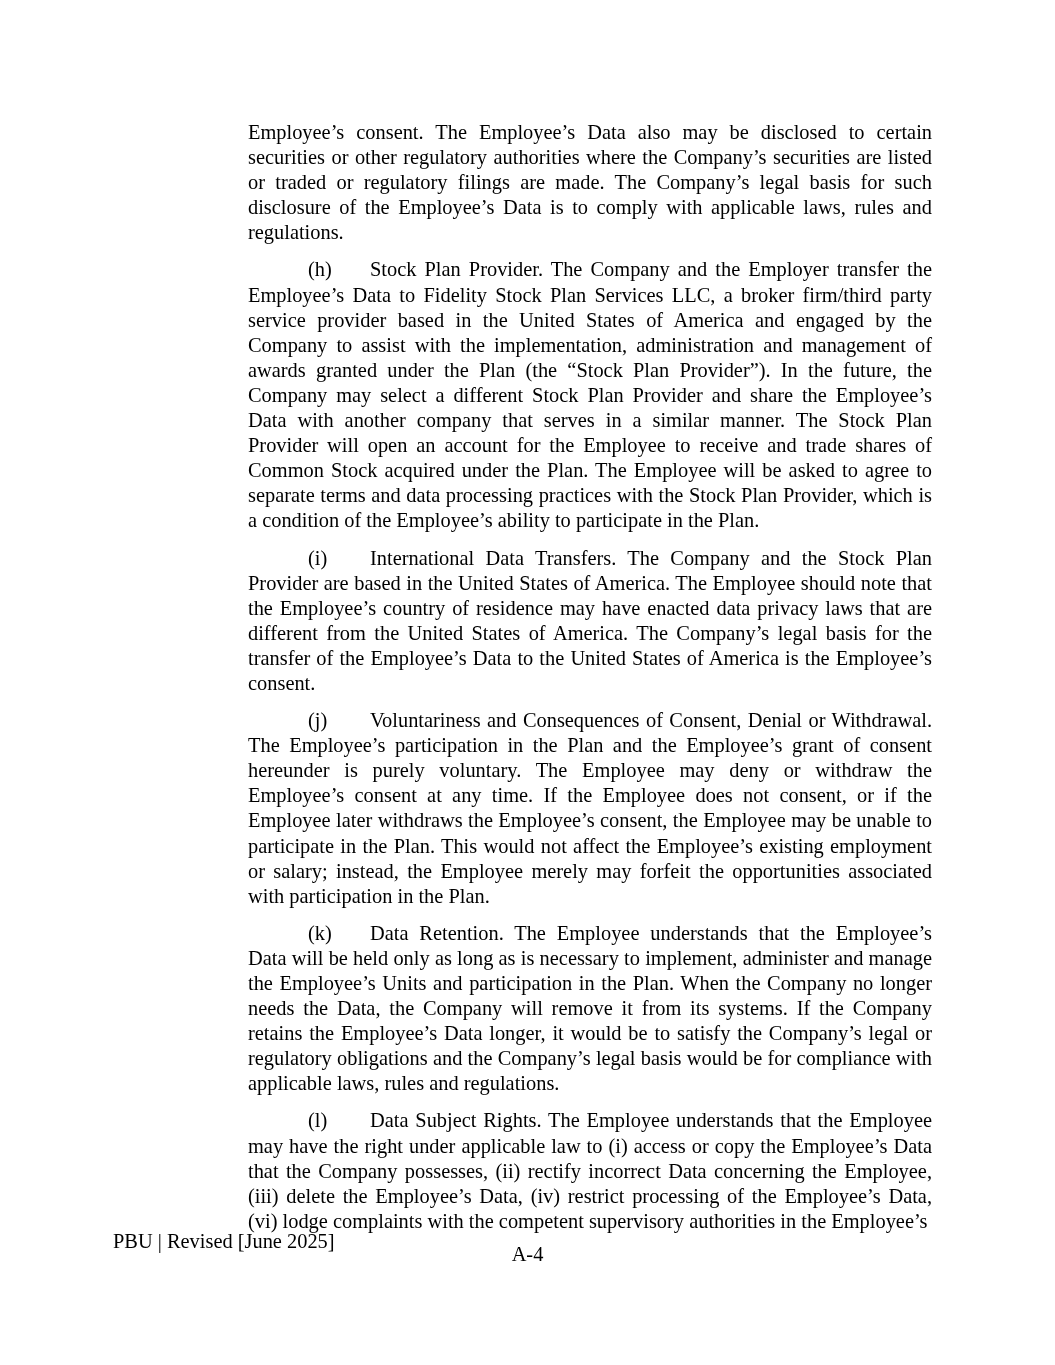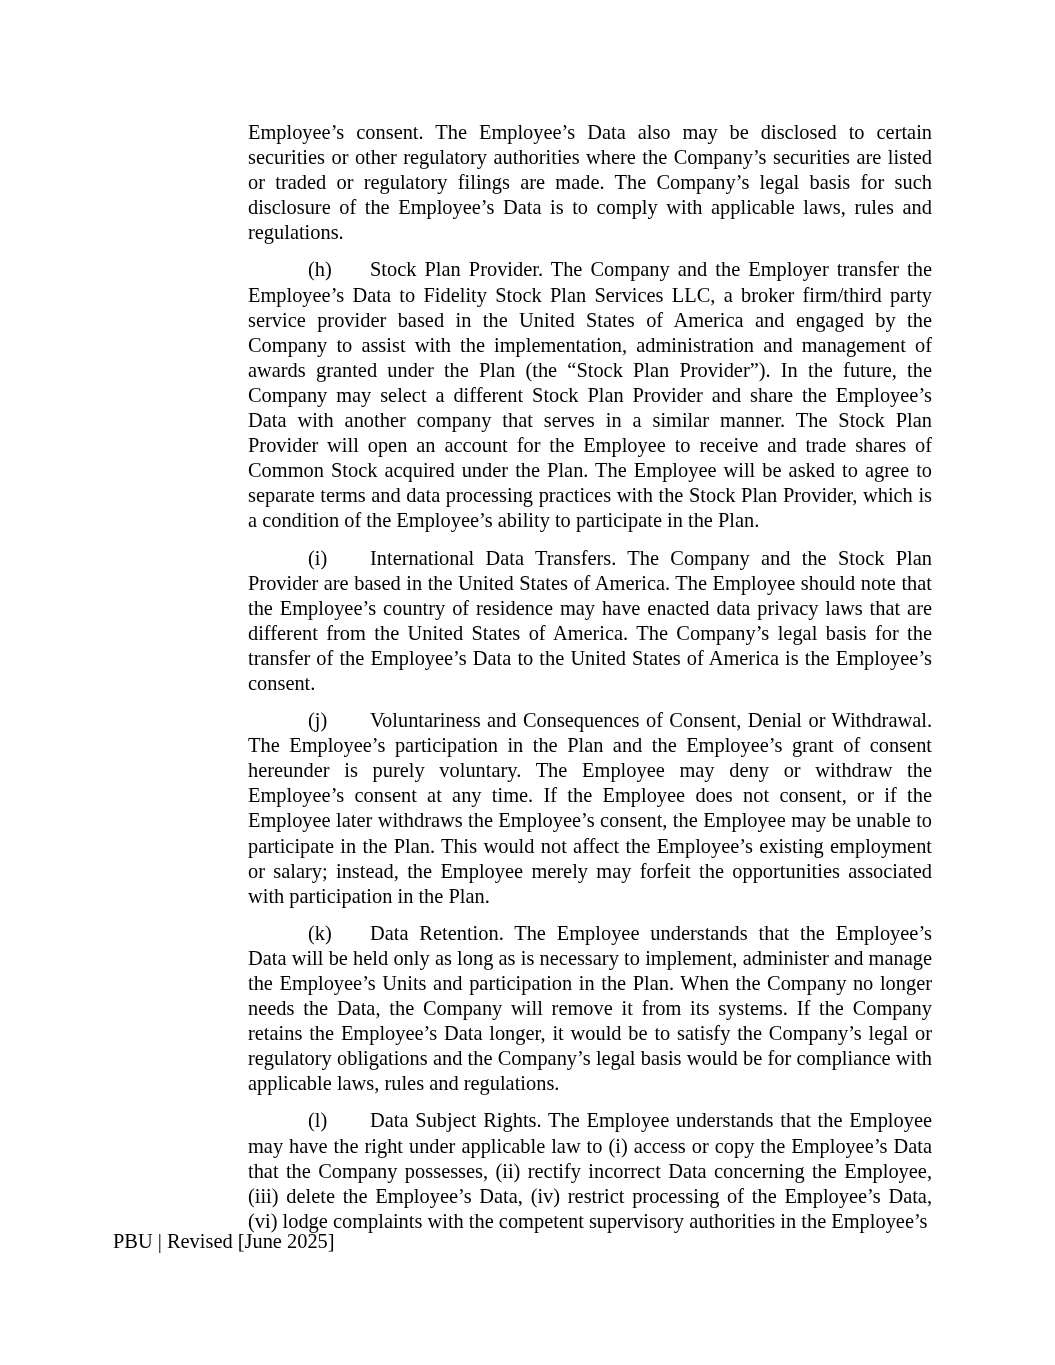--- a/index.html
+++ b/index.html
@@ -65,14 +65,15 @@
     <p class="para indent"><span class="letter-tab">(i)</span><span class="heading">International Data Transfers</span><span>. The Company and the Stock Plan Provider are based in the United States of America.  The Employee should note that the Employee’s country of residence may have enacted data privacy laws that are different from the United States of America.  The Company’s legal basis for the transfer of the Employee’s Data to the United States of America is the Employee’s consent.</span></p>
 
     <p class="para indent"><span class="letter-tab">(j)</span><span class="heading">Voluntariness and Consequences of Consent, Denial or Withdrawal.</span><span> The Employee’s participation in the Plan and the Employee’s grant of consent hereunder is purely voluntary.  The Employee may deny or withdraw the Employee’s consent at any time.  If the Employee does not consent, or if the Employee later withdraws the Employee’s consent, the Employee may be unable to participate in the Plan.  This would not affect the Employee’s existing employment or salary; instead, the Employee merely may forfeit the opportunities associated with participation in the Plan.</span></p>
 
     <p class="para indent"><span class="letter-tab">(k)</span><span class="heading">Data Retention</span><span>. The Employee understands that the Employee’s Data will be held only as long as is necessary to implement, administer and manage the Employee’s Units and participation in the Plan. When the Company no longer needs the Data, the Company will remove it from its systems.  If the Company retains the Employee’s Data longer, it would be to satisfy the Company’s legal or regulatory obligations and the Company’s legal basis would be for compliance with applicable laws, rules and regulations.</span></p>
 
     <p class="para indent"><span class="letter-tab">(l)</span><span class="heading">Data Subject Rights</span><span>. The Employee understands that the Employee may have the right under applicable law to (i) access or copy the Employee’s Data that the Company possesses, (ii) rectify incorrect Data concerning the Employee, (iii) delete the Employee’s Data, (iv) restrict processing of the Employee’s Data, (vi) lodge complaints with the competent supervisory authorities in the Employee’s</span></p>
 
   </div>
 
+  <div class="page-number">A-4</div>
   <div class="footer-left">PBU | Revised [June 2025]</div>
 </div>
 
 </body></html>

